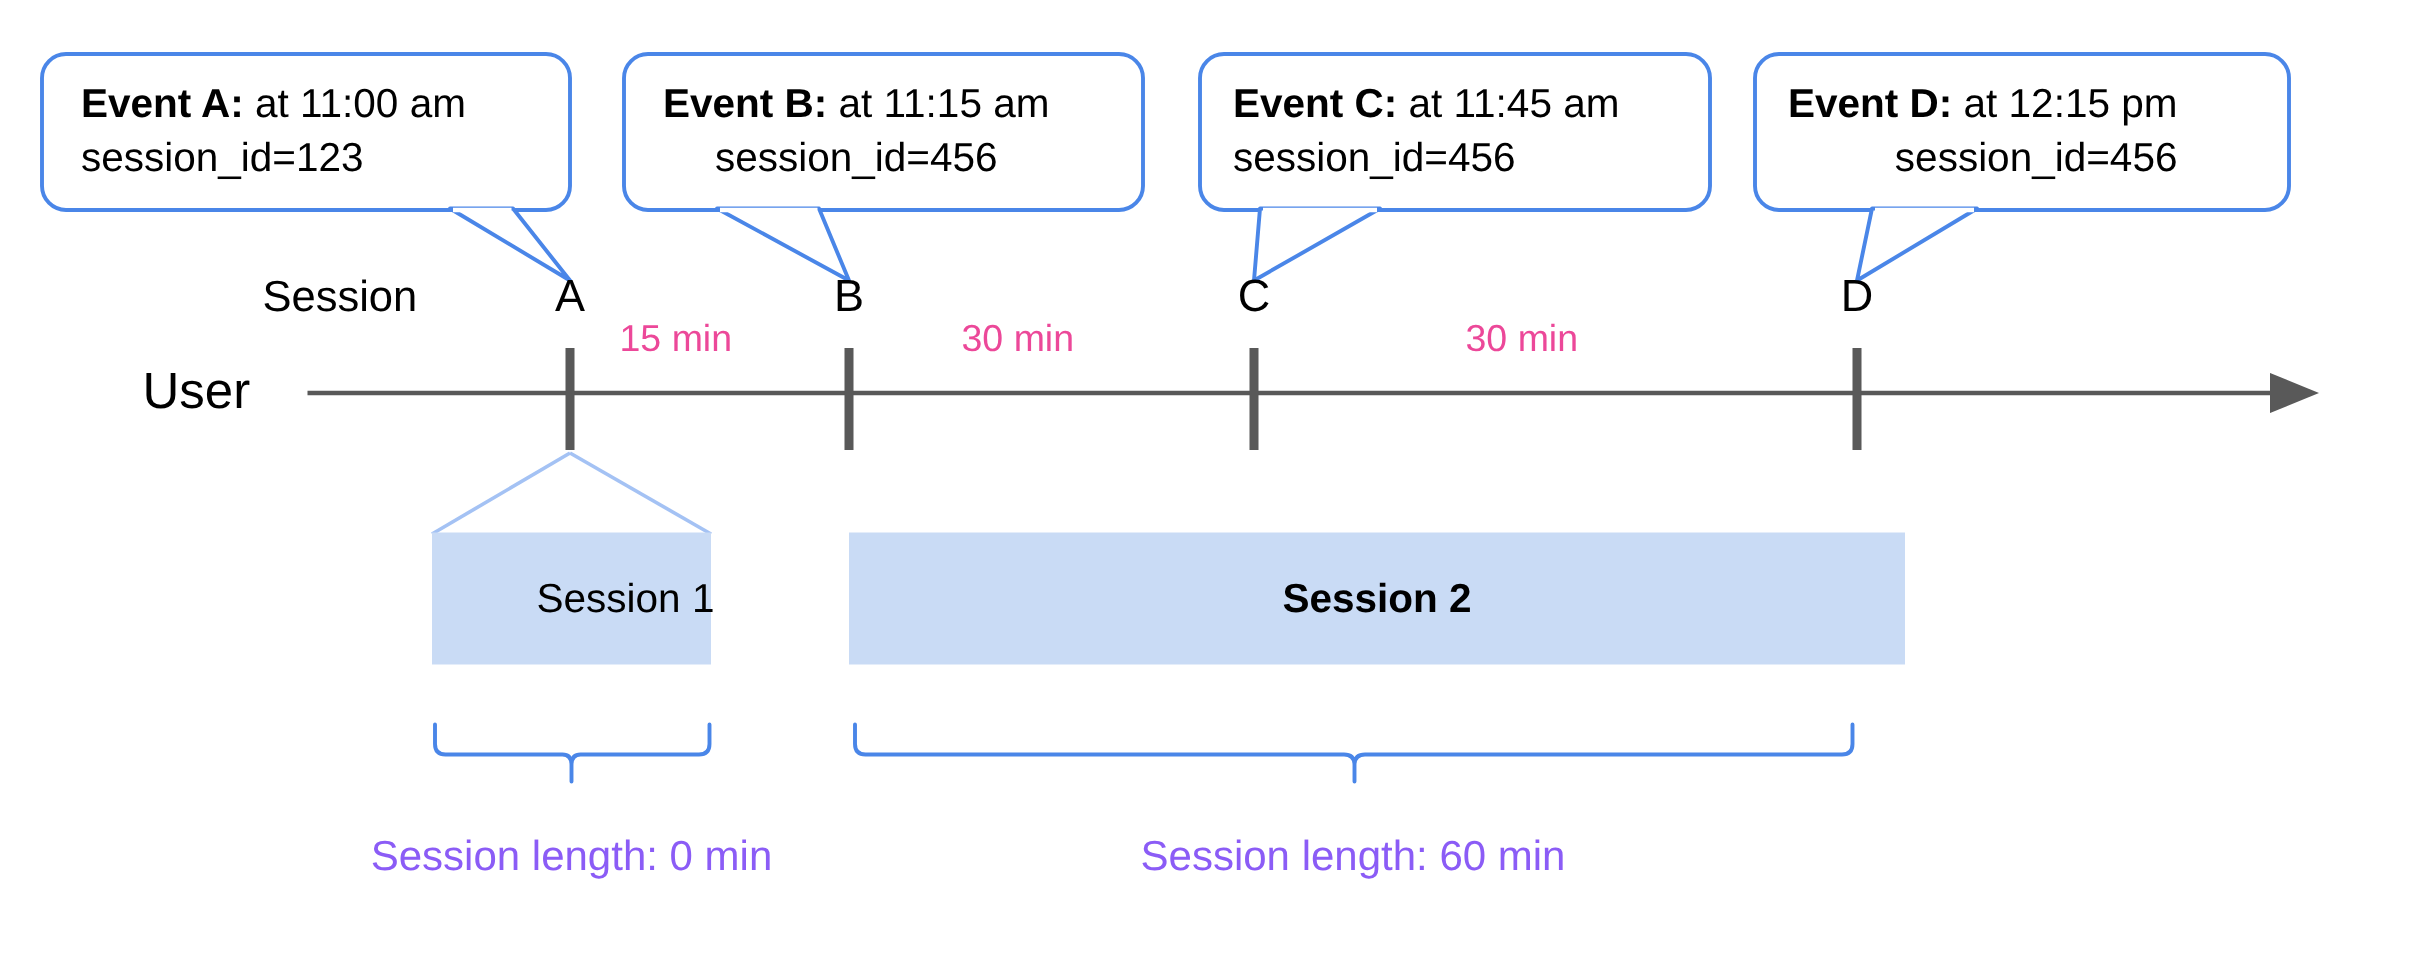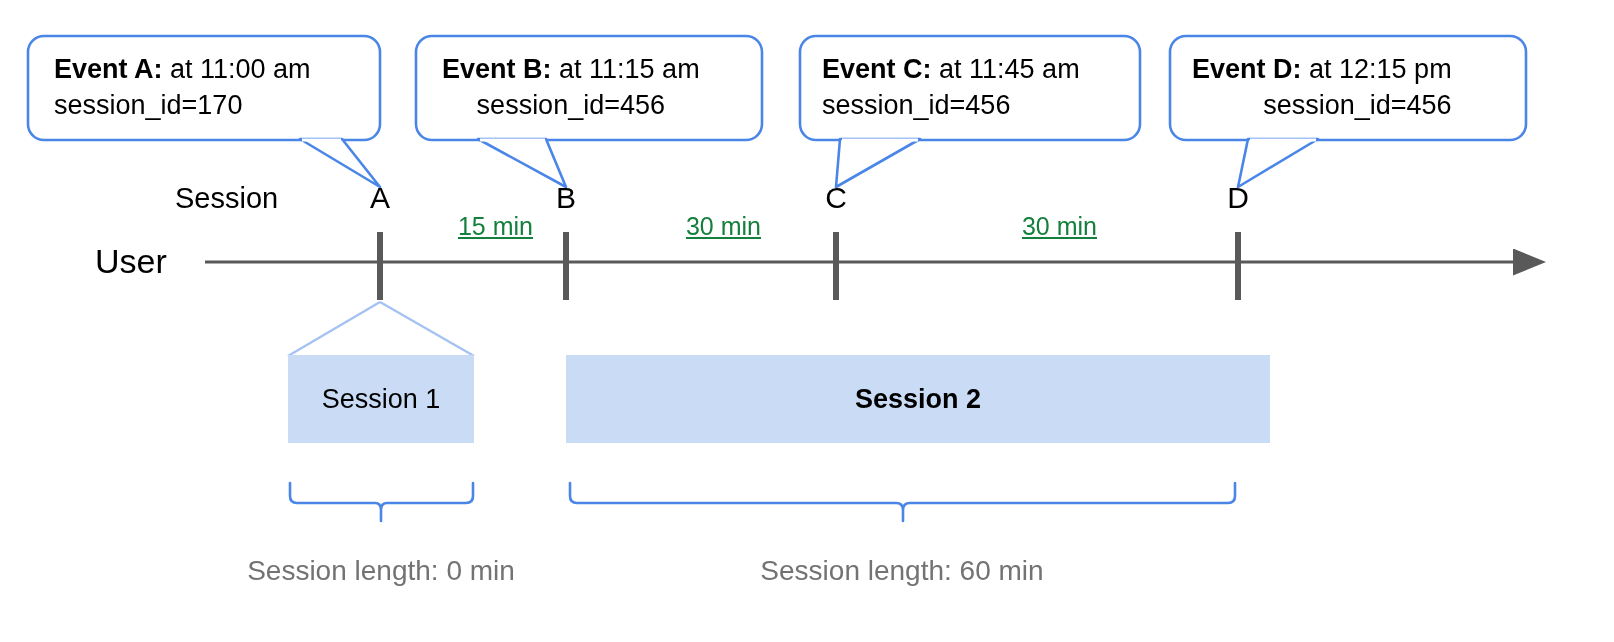--- a/index.html
+++ b/index.html
@@ -49,36 +49,35 @@
   .marker-letter {
     position: absolute;
     font-size: 30px;
     color: #000000;
     text-align: center;
     white-space: nowrap;
   }
   .gap-label {
     position: absolute;
     font-size: 25px;
-    color: #15803d;
-    text-align: right;
+    color: #ec4899;
+    text-align: left;
     white-space: nowrap;
-    text-decoration: underline;
   }
   .session-label {
     position: absolute;
     font-size: 27px;
     color: #000000;
     text-align: center;
     white-space: nowrap;
   }
   .length-label {
     position: absolute;
     font-size: 28px;
-    color: #737373;
+    color: #8b5cf6;
     text-align: center;
     white-space: nowrap;
   }
 </style>
 </head>
 <body>
 
 <div id="stage">
 
   <svg class="layer" viewBox="0 0 1614 642">
@@ -141,21 +140,21 @@
              L 903 521
              L 903 510 Q 903 503 910 503
              L 1228 503 Q 1235 503 1235 496
              L 1235 483" fill="none" stroke="#4a86e8" stroke-width="2.6" stroke-linecap="round" stroke-linejoin="round"></path>
   </svg>
 
   <div class="callout-text" style="left:54px; top:52px;">
     <div>
       <span class="lead">Event A:</span><span> at 11:00 am</span>
     </div>
-    <div>session_id=170</div>
+    <div>session_id=123</div>
   </div>
 
   <div class="callout-text" style="left:442px; top:52px;text-align:center;">
     <div>
       <span class="lead">Event B:</span><span> at 11:15 am</span>
     </div>
     <div>session_id=456</div>
   </div>
 
   <div class="callout-text" style="left:822px; top:52px;">
@@ -177,19 +176,19 @@
 
   <div class="marker-letter" style="left:360px; top:181px; width:40px;">A</div>
   <div class="marker-letter" style="left:546px; top:181px; width:40px;">B</div>
   <div class="marker-letter" style="left:816px; top:181px; width:40px;">C</div>
   <div class="marker-letter" style="left:1218px; top:181px; width:40px;">D</div>
 
   <div class="gap-label" style="left:413px; top:212px; width:120px;">15 min</div>
   <div class="gap-label" style="left:641px; top:212px; width:120px;">30 min</div>
   <div class="gap-label" style="left:977px; top:212px; width:120px;">30 min</div>
 
-  <div class="session-label" style="left:288px; top:384px; width:186px;">Session 1</div>
+  <div class="session-label" style="left:288px; top:384px; width:186px;padding-left:36px;">Session 1</div>
   <div class="session-label" style="left:566px; top:384px; width:704px;font-weight:bold;">Session 2</div>
 
   <div class="length-label" style="left:181px; top:555px; width:400px;">Session length: 0 min</div>
   <div class="length-label" style="left:702px; top:555px; width:400px;">Session length: 60 min</div>
 
 </div>
 
 </body></html>

